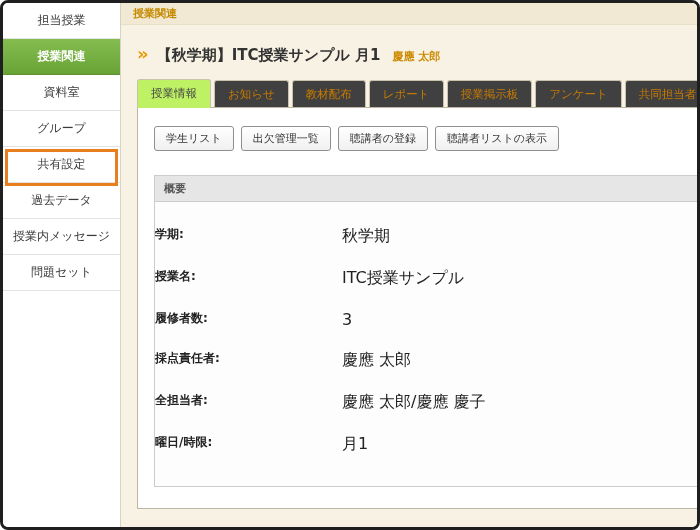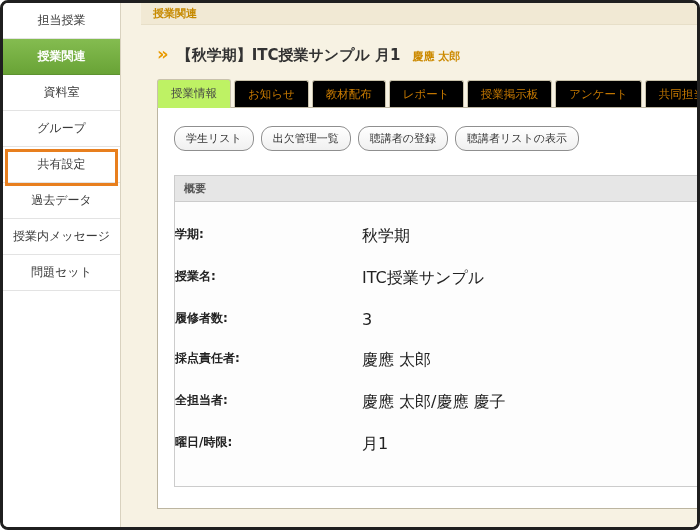--- a/index.html
+++ b/index.html
@@ -1,20 +1,20 @@
 <!DOCTYPE html>
 <html><head>
 <meta charset="utf-8">
 <style>
   * { margin:0; padding:0; box-sizing:border-box; }
   html,body { background:#ffffff; font-family:"DejaVu Sans","Liberation Sans",sans-serif; }
   .window{
     position:relative; width:700px; height:530px;
     border:3px solid #1f1f1f; border-radius:8px; overflow:hidden;
-    background:#f7f2e3; display:flex;gap:20px;
+    background:#f7f2e3; display:flex;
   }
   
   .sidebar{
     width:118px; background:#ffffff; border-right:1px solid #d9d2bf;
     flex:0 0 118px; position:relative; z-index:1;
   }
   .side-item{
     height:36px; line-height:35px; text-align:center;
     font-size:12px; color:#3a3a3a; border-bottom:1px solid #e3e3e3;
     cursor:pointer; white-space:nowrap; overflow:hidden;
@@ -44,38 +44,38 @@
   .page-title{
     font-size:15px; font-weight:bold; color:#333333; margin-right:12px;
   }
   .owner-name{ font-size:11px; color:#cc8a00; font-weight:bold; }
   
   .tabs{
     display:flex; align-items:flex-end; padding-left:16px; gap:3px;
   }
   .tab{
     padding:6px 13px 5px; font-size:11.5px; color:#c87a00;
-    background:#000000; border:1px solid #c9c2ac; border-bottom:none;
+    background:#404040; border:1px solid #c9c2ac; border-bottom:none;
     border-radius:3px 3px 0 0; cursor:pointer; white-space:nowrap;
   }
   .tab.active{
     background:#bef264; color:#444444; position:relative; z-index:3;
     margin-bottom:-1px; padding-bottom:7px;
   }
   
   .panel{
     background:#ffffff; border:1px solid #bcb5a1;
     margin:0 10px 12px 16px; flex:0 0 auto; height:402px;
     padding:18px 16px; position:relative; z-index:2;
   }
   .btn-row{ display:flex; gap:7px; margin-bottom:24px; }
   .btn-row button{
     font-family:inherit; font-size:11px; color:#333333;
     background:linear-gradient(#ffffff,#f0f0f0);
-    border:1px solid #8f8f8f; border-radius:11px;
+    border:1px solid #8f8f8f; border-radius:3px;
     padding:4px 11px; cursor:pointer; white-space:nowrap;
   }
   .overview{ border:1px solid #cccccc; }
   .overview-header{
     background:#e6e6e6; border-bottom:1px solid #cccccc;
     font-size:11px; font-weight:bold; color:#555555;
     padding:5px 9px;
   }
   .overview-body{
     background:#fdfdfd; padding:24px 0 10px; min-height:275px;

